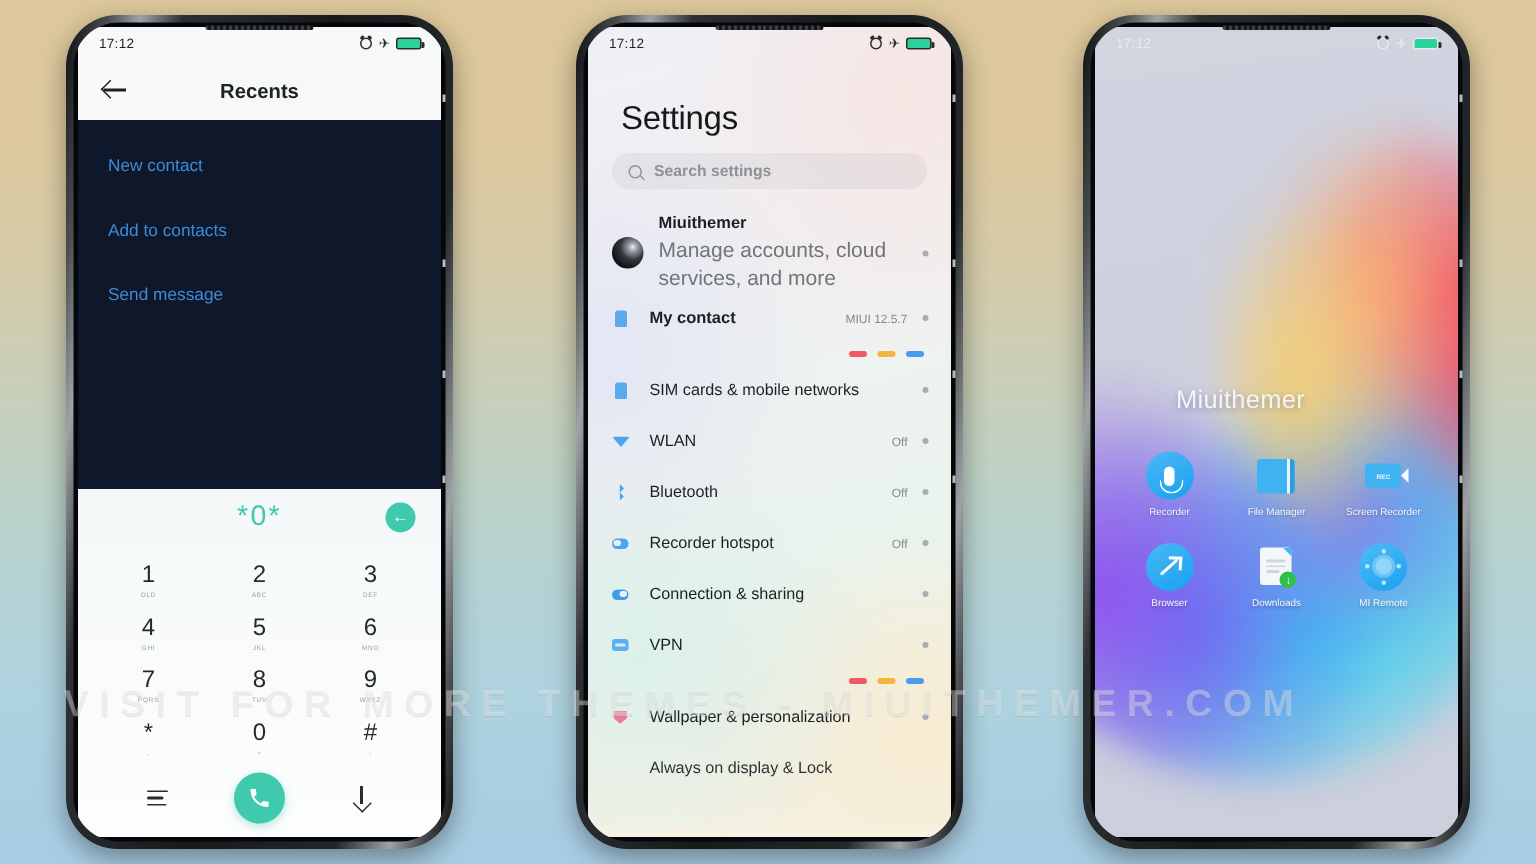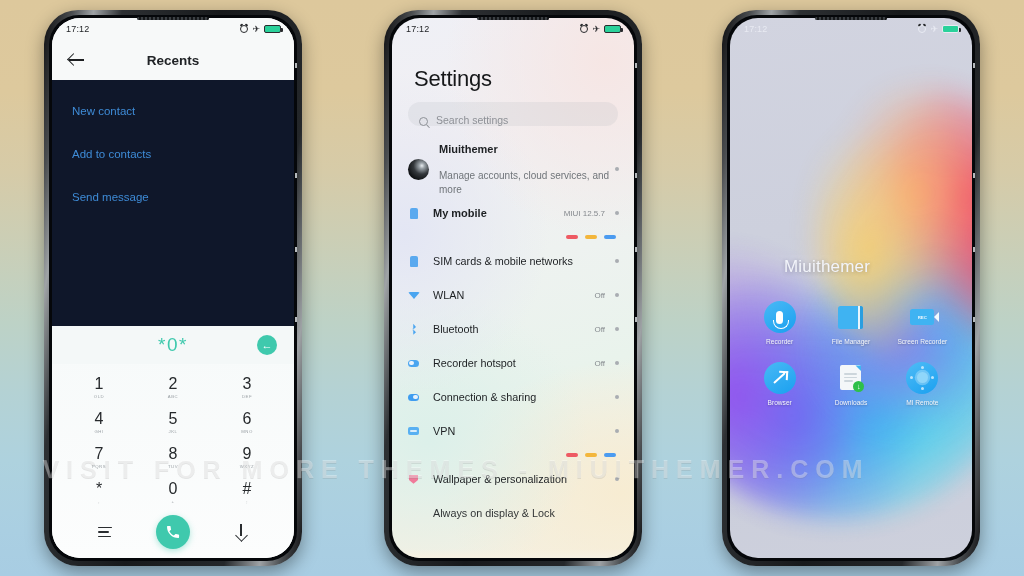--- a/index.html
+++ b/index.html
@@ -33,21 +33,21 @@
   .phone.p1{ left:44px; }
   .phone.p2{ left:384px; }
   .phone.p3{ left:722px; }
 
   .inner-bezel{
     width:100%; height:100%; border-radius:30px;
     background:#05070a; padding:3px;
     position:relative; overflow:hidden;
   }
   .screen{
-    width:100%; height:100%; border-radius:28px;
+    width:100%; height:100%; border-radius:15px;
     overflow:hidden; position:relative;
   }
   .speaker{
     position:absolute; top:2px; left:50%; transform:translateX(-50%);
     width:72px; height:3px; border-radius:2px; z-index:30;
     background:repeating-linear-gradient(90deg,#3b3f43 0 2px, #141618 2px 4px);
   }
   .antenna{ position:absolute; right:-1px; width:3px; height:5px; background:#b6babd; }
   .a1{ top:48px; } .a2{ top:158px; } .a3{ top:232px; } .a4{ top:302px; }
 
@@ -171,21 +171,21 @@
       radial-gradient(120% 40% at 95% 88%, #f7ecd2 0%, rgba(247,236,210,0) 62%),
       linear-gradient(165deg,#eff0f6 0%,#f1eff2 22%,#eef2f0 46%,#e9f3ec 66%,#f2f0e4 84%,#f6f1e2 100%);
   }
   .set-title{
     font-size:22px; color:#16181a; font-weight:400;
     padding:26px 0 10px 22px; letter-spacing:-0.2px;
   }
   .searchbox{
     margin:0 16px 12px; height:24px; border-radius:13px;
     background:rgba(170,172,180,0.16);
-    display:flex; align-items:flex-end; padding:0 11px; cursor:text;
+    display:flex; align-items:center; padding:0 11px; cursor:text;font-weight:bold;
   }
   .search-ic{
     width:9px; height:9px; border:1.4px solid #8e9197; border-radius:50%;
     position:relative; margin-right:8px; flex:none;
   }
   .search-ic::after{
     content:""; position:absolute; right:-3.4px; bottom:-2.2px;
     width:4.4px; height:1.4px; background:#8e9197;
     transform:rotate(45deg); border-radius:1px;
   }
@@ -201,21 +201,21 @@
     width:11px; flex:none; margin-right:14px;
     display:flex; align-items:center; justify-content:center;
   }
   .avatar{
     width:21px; height:21px; border-radius:50%; flex:none; margin-right:10px;
     background:radial-gradient(circle at 66% 32%, #e9edf0 0%, #9aa2a8 14%, #34383c 42%, #0a0c0e 78%);
   }
   .set-txt{ flex:1; min-width:0; }
   .set-label{ font-size:10.8px; color:#1d2023; line-height:1.3; }
   .set-label.b{ font-weight:700; font-size:11px; }
-  .set-desc{ font-size:10px; color:#70757a; line-height:1.35; margin-top:13px; }
+  .set-desc{ font-size:14px; color:#70757a; line-height:1.35; margin-top:1px; }
   .set-val{ font-size:8px; color:#85898e; margin-right:10px; white-space:nowrap; }
   .chev{
     width:4px; height:4px; border-radius:50%; background:#a9adb2; flex:none;
   }
   .dots{
     display:flex; gap:7px; justify-content:flex-end;
     padding:5px 18px 5px 0;
   }
   .dots i{ width:12px; height:4px; border-radius:2px; display:block; }
 
@@ -538,21 +538,21 @@
             <div class="set-desc">Manage accounts, cloud services, and more</div>
           </div>
           <span class="chev"></span>
         </div>
 
         <div class="set-row">
           <span class="si">
               <i class="icn icn-sim"></i>
             </span>
           <div class="set-txt">
-            <div class="set-label b">My mobile</div>
+            <div class="set-label b">My contact</div>
           </div>
           <span class="set-val">MIUI 12.5.7</span>
           <span class="chev"></span>
         </div>
 
         <div class="dots">
           <i style="background:#ee5a63"></i>
           <i style="background:#f3b63c"></i>
           <i style="background:#4b9bf0"></i>
         </div>

